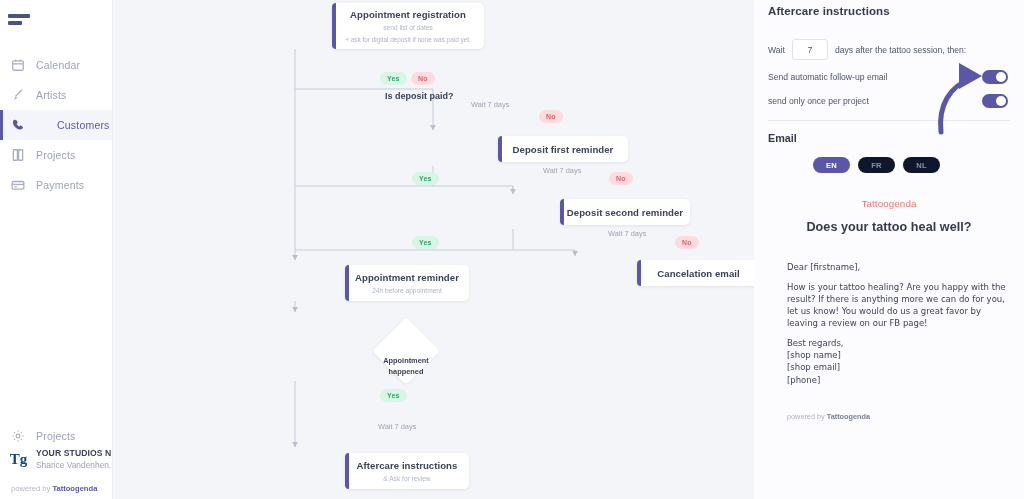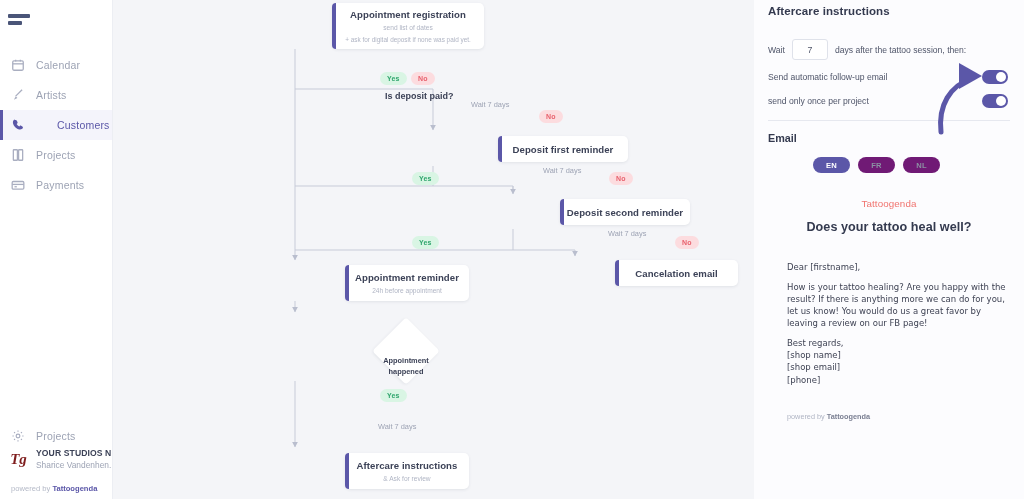--- a/index.html
+++ b/index.html
@@ -50,22 +50,22 @@
   #settings-item { position: absolute; left: 0; top: 421px; width: 100%; }
 
   #studio-block {
     position: absolute; left: 0; top: 448px; width: 100%;
     display: flex; align-items: center; gap: 9px; padding-left: 10px;
   }
   #studio-logo {
     width: 17px; height: 20px; flex: 0 0 17px;
     display: flex; align-items: center; justify-content: center;
     font-family: "Liberation Serif", serif;
-    font-size: 15px; font-style: italic; font-weight: bold;
-    color: #7f1d1d; line-height: 1;
+    font-size: 15px; font-weight: bold;
+    color: #0c4a6e; line-height: 1;
   }
   #studio-text { overflow: hidden; }
   #studio-name {
     font-size: 8.6px; font-weight: bold; color: #3c4257;
     letter-spacing: .1px; white-space: nowrap;
   }
   #studio-user {
     font-size: 8.4px; color: #9da3b4; white-space: nowrap; margin-top: 2px;
   }
   #sidebar-footer {
@@ -186,21 +186,21 @@
   }
   #email-heading {
     font-size: 10.8px; font-weight: bold; color: #343a4f;
     margin-top: 11px;
   }
   #lang-tabs { display: flex; gap: 8px; margin-top: 13px; padding-left: 45px; }
   .lang-tab {
     width: 37px; height: 16px; border-radius: 8px;
     display: flex; align-items: center; justify-content: center;
     font-size: 7.6px; font-weight: bold; letter-spacing: .3px;
-    background: #701a75; color: #8b91a3; cursor: pointer;
+    background: #0f172a; color: #8b91a3; cursor: pointer;
   }
   .lang-tab.active { background: #5b57a8; color: #ffffff; }
 
   #email-brand {
     text-align: center; margin-top: 25px;
     font-size: 9.8px; color: #f0736e; letter-spacing: .1px;
   }
   #email-subject {
     text-align: center; margin-top: 11px;
     font-size: 12.6px; font-weight: bold; color: #343a4f;
@@ -373,21 +373,21 @@
     <div class="pill no" style="left:496px; top:172px;">No</div>
 
     <div class="node" style="left:447px; top:199px; width:130px; height:26px;">
       <div class="n-title">Deposit second reminder</div>
     </div>
 
     <div class="wait-label" style="left:495px; top:229px;">Wait 7 days</div>
     <div class="pill yes" style="left:299px; top:236px;">Yes</div>
     <div class="pill no" style="left:562px; top:236px;">No</div>
 
-    <div class="node" style="left:502px; top:260px; width:123px; height:26px;">
+    <div class="node" style="left:524px; top:260px; width:123px; height:26px;">
       <div class="n-title">Cancelation email</div>
     </div>
 
     <div class="node" style="left:232px; top:265px; width:124px; height:36px;">
       <div class="n-title">Appointment reminder</div>
       <div class="n-sub">24h before appointment</div>
     </div>
 
     <div class="diamond" style="left:269px; top:327px; width:48px; height:48px;"></div>
     <div class="diamond-label" style="left:255px; top:334px; width:76px; height:34px;margin-top:16px;">

